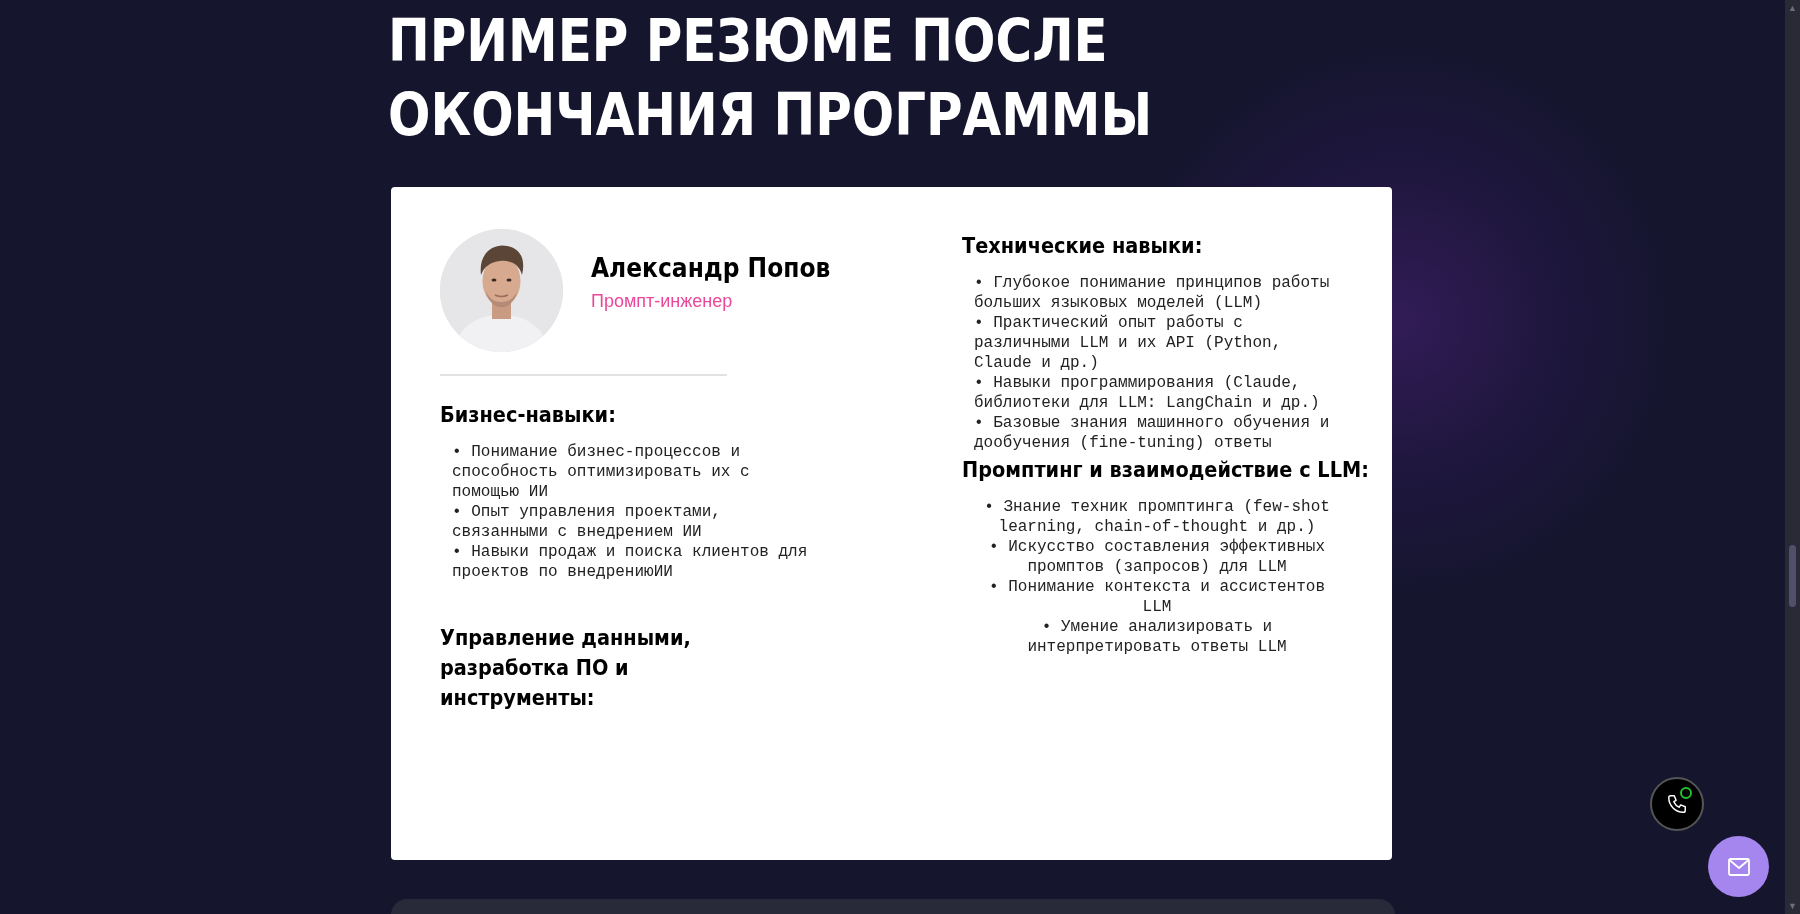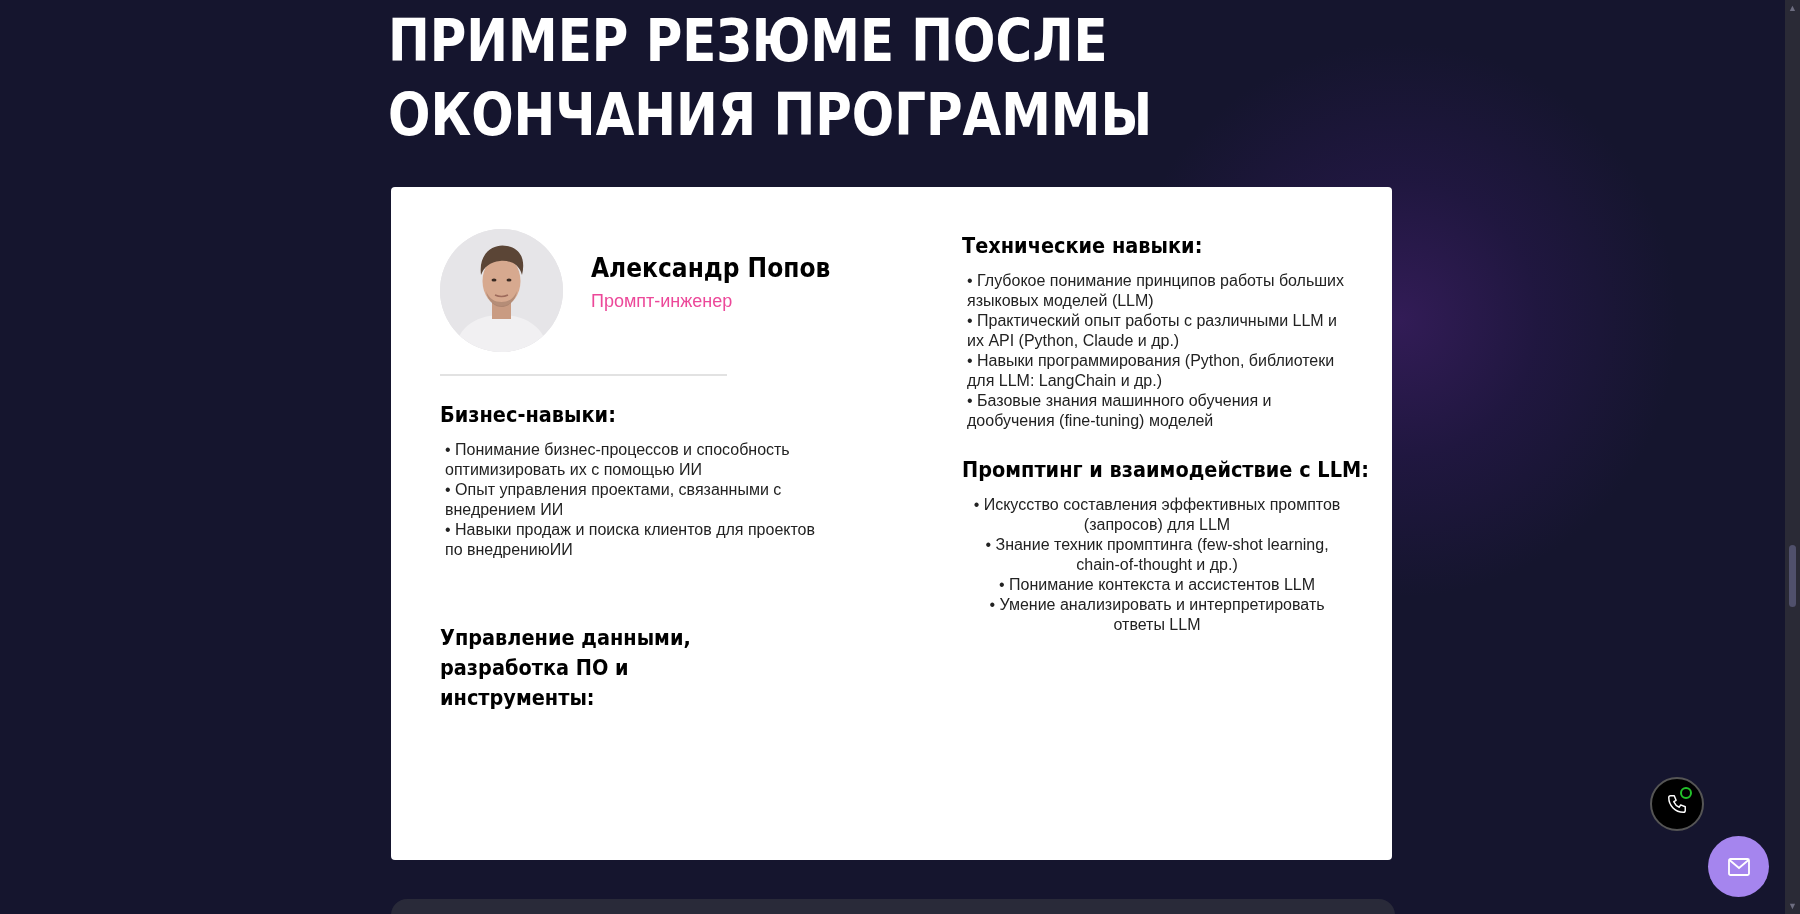--- a/index.html
+++ b/index.html
@@ -39,21 +39,21 @@
   }
   .divider {
     position:absolute; left:49px; top:187px; width:287px; height:2px; background:#e2e2e2;
   }
   .section { position:absolute; width:390px; }
   .section h3 {
     margin:0 0 10px 0;
     font-family:"DejaVu Sans", sans-serif; font-weight:bold; font-size:21px; line-height:30px; color:#000;
     transform:scaleX(0.92); transform-origin:left top; white-space:nowrap;
   }
-  .section ul { list-style:none; margin:5px; padding:0; }
+  .section ul { list-style:none; margin:12px; padding:0;font-family:Liberation Mono, monospace; }
   .section li { font-size:16px; line-height:20px; color:#222; }
   .section li::before { content:"• "; }
   .scrollbar {
     position:absolute; right:0; top:0; width:15px; height:914px; background:#2a2a36;
   }
   .scroll-thumb {
     position:absolute; left:4px; top:545px; width:7px; height:62px; border-radius:4px; background:#50506c;
   }
   .scroll-up, .scroll-down {
     position:absolute; left:2px; width:11px; height:10px; color:#6d6d80; font-size:9px; text-align:center; line-height:10px;
@@ -116,30 +116,30 @@
 
   <div class="section" style="left:49px; top:436px; width:300px;">
     <h3 style="white-space:normal; width:340px;">Управление данными, разработка ПО и инструменты:</h3>
   </div>
 
   <div class="section" style="left:571px; top:44px;">
     <h3>Технические навыки:</h3>
     <ul>
       <li>Глубокое понимание принципов работы больших языковых моделей (LLM)</li>
       <li>Практический опыт работы с различными LLM и их API (Python, Claude и др.)</li>
-      <li>Навыки программирования (Python, библиотеки для LLM: LangChain и др.)</li>
-      <li>Базовые знания машинного обучения и дообучения (fine-tuning) моделей</li>
+      <li>Навыки программирования (Claude, библиотеки для LLM: LangChain и др.)</li>
+      <li>Базовые знания машинного обучения и дообучения (fine-tuning) ответы</li>
     </ul>
   </div>
 
   <div class="section" style="left:571px; top:268px;text-align:center;">
     <h3>Промптинг и взаимодействие с LLM:</h3>
     <ul>
+      <li>Знание техник промптинга (few-shot learning, chain-of-thought и др.)</li>
       <li>Искусство составления эффективных промптов (запросов) для LLM</li>
-      <li>Знание техник промптинга (few-shot learning, chain-of-thought и др.)</li>
       <li>Понимание контекста и ассистентов LLM</li>
       <li>Умение анализировать и интерпретировать ответы LLM</li>
     </ul>
   </div>
 
 </div>
 
 <div class="next-card"></div>
 
 <div class="call-btn">

